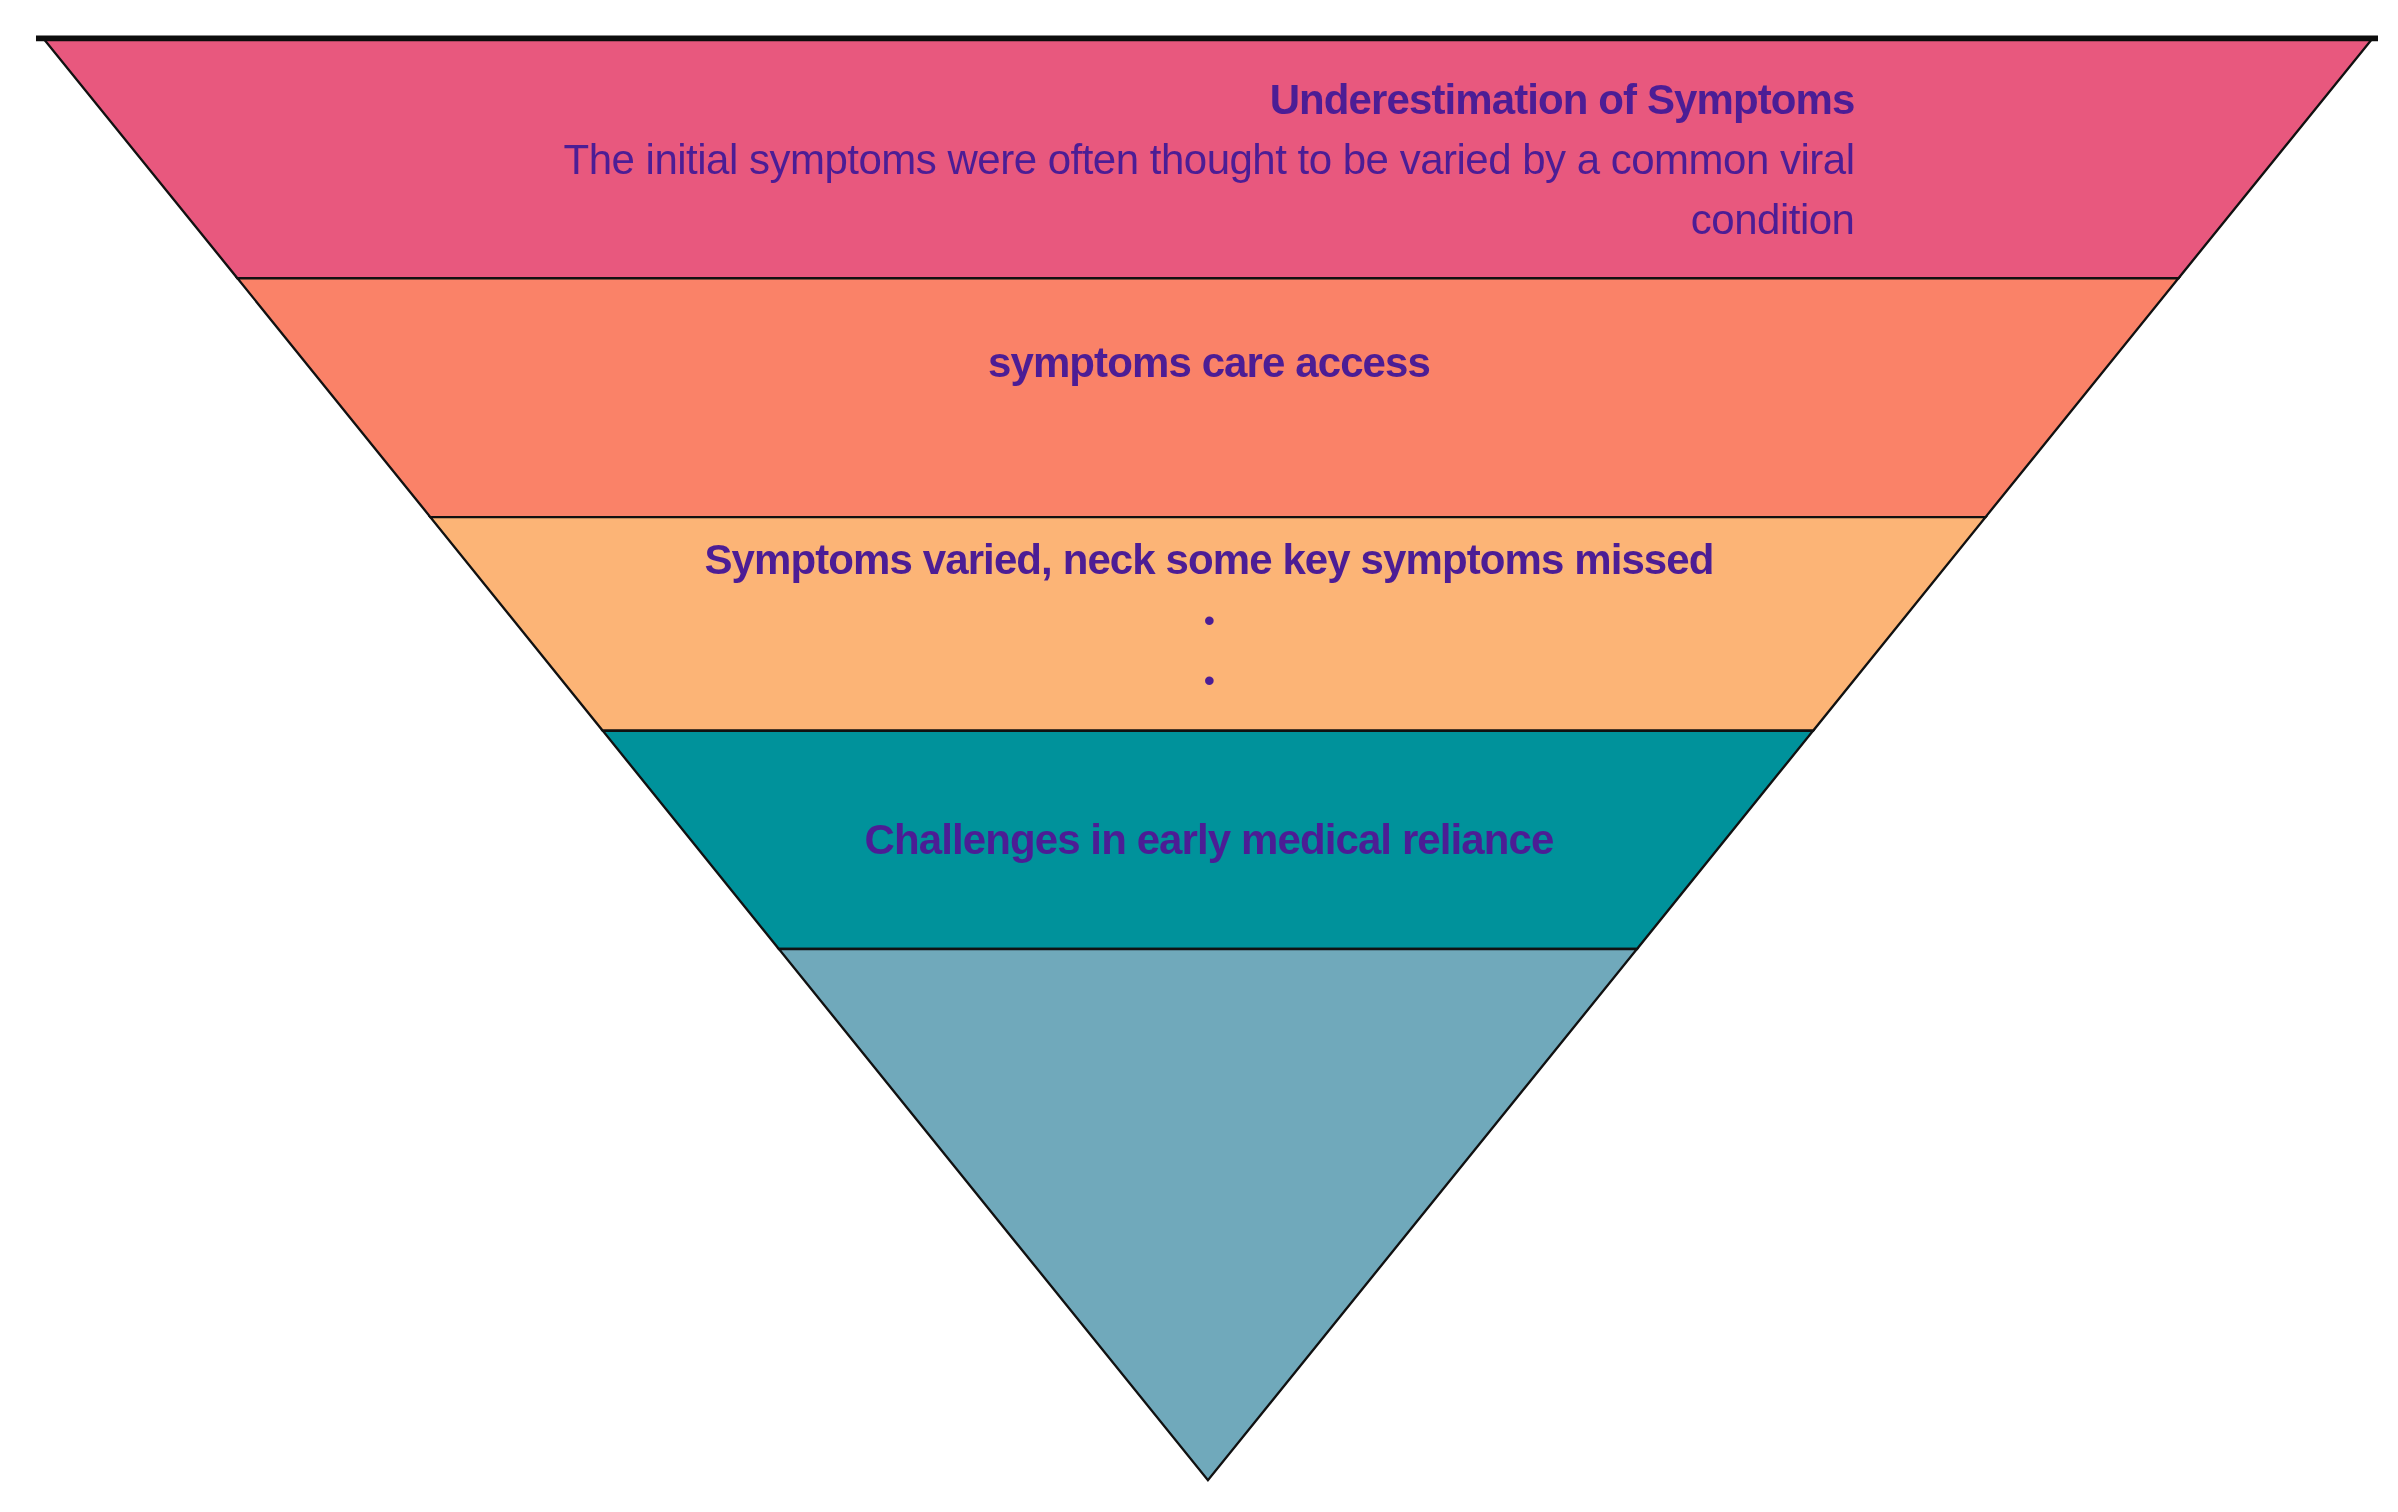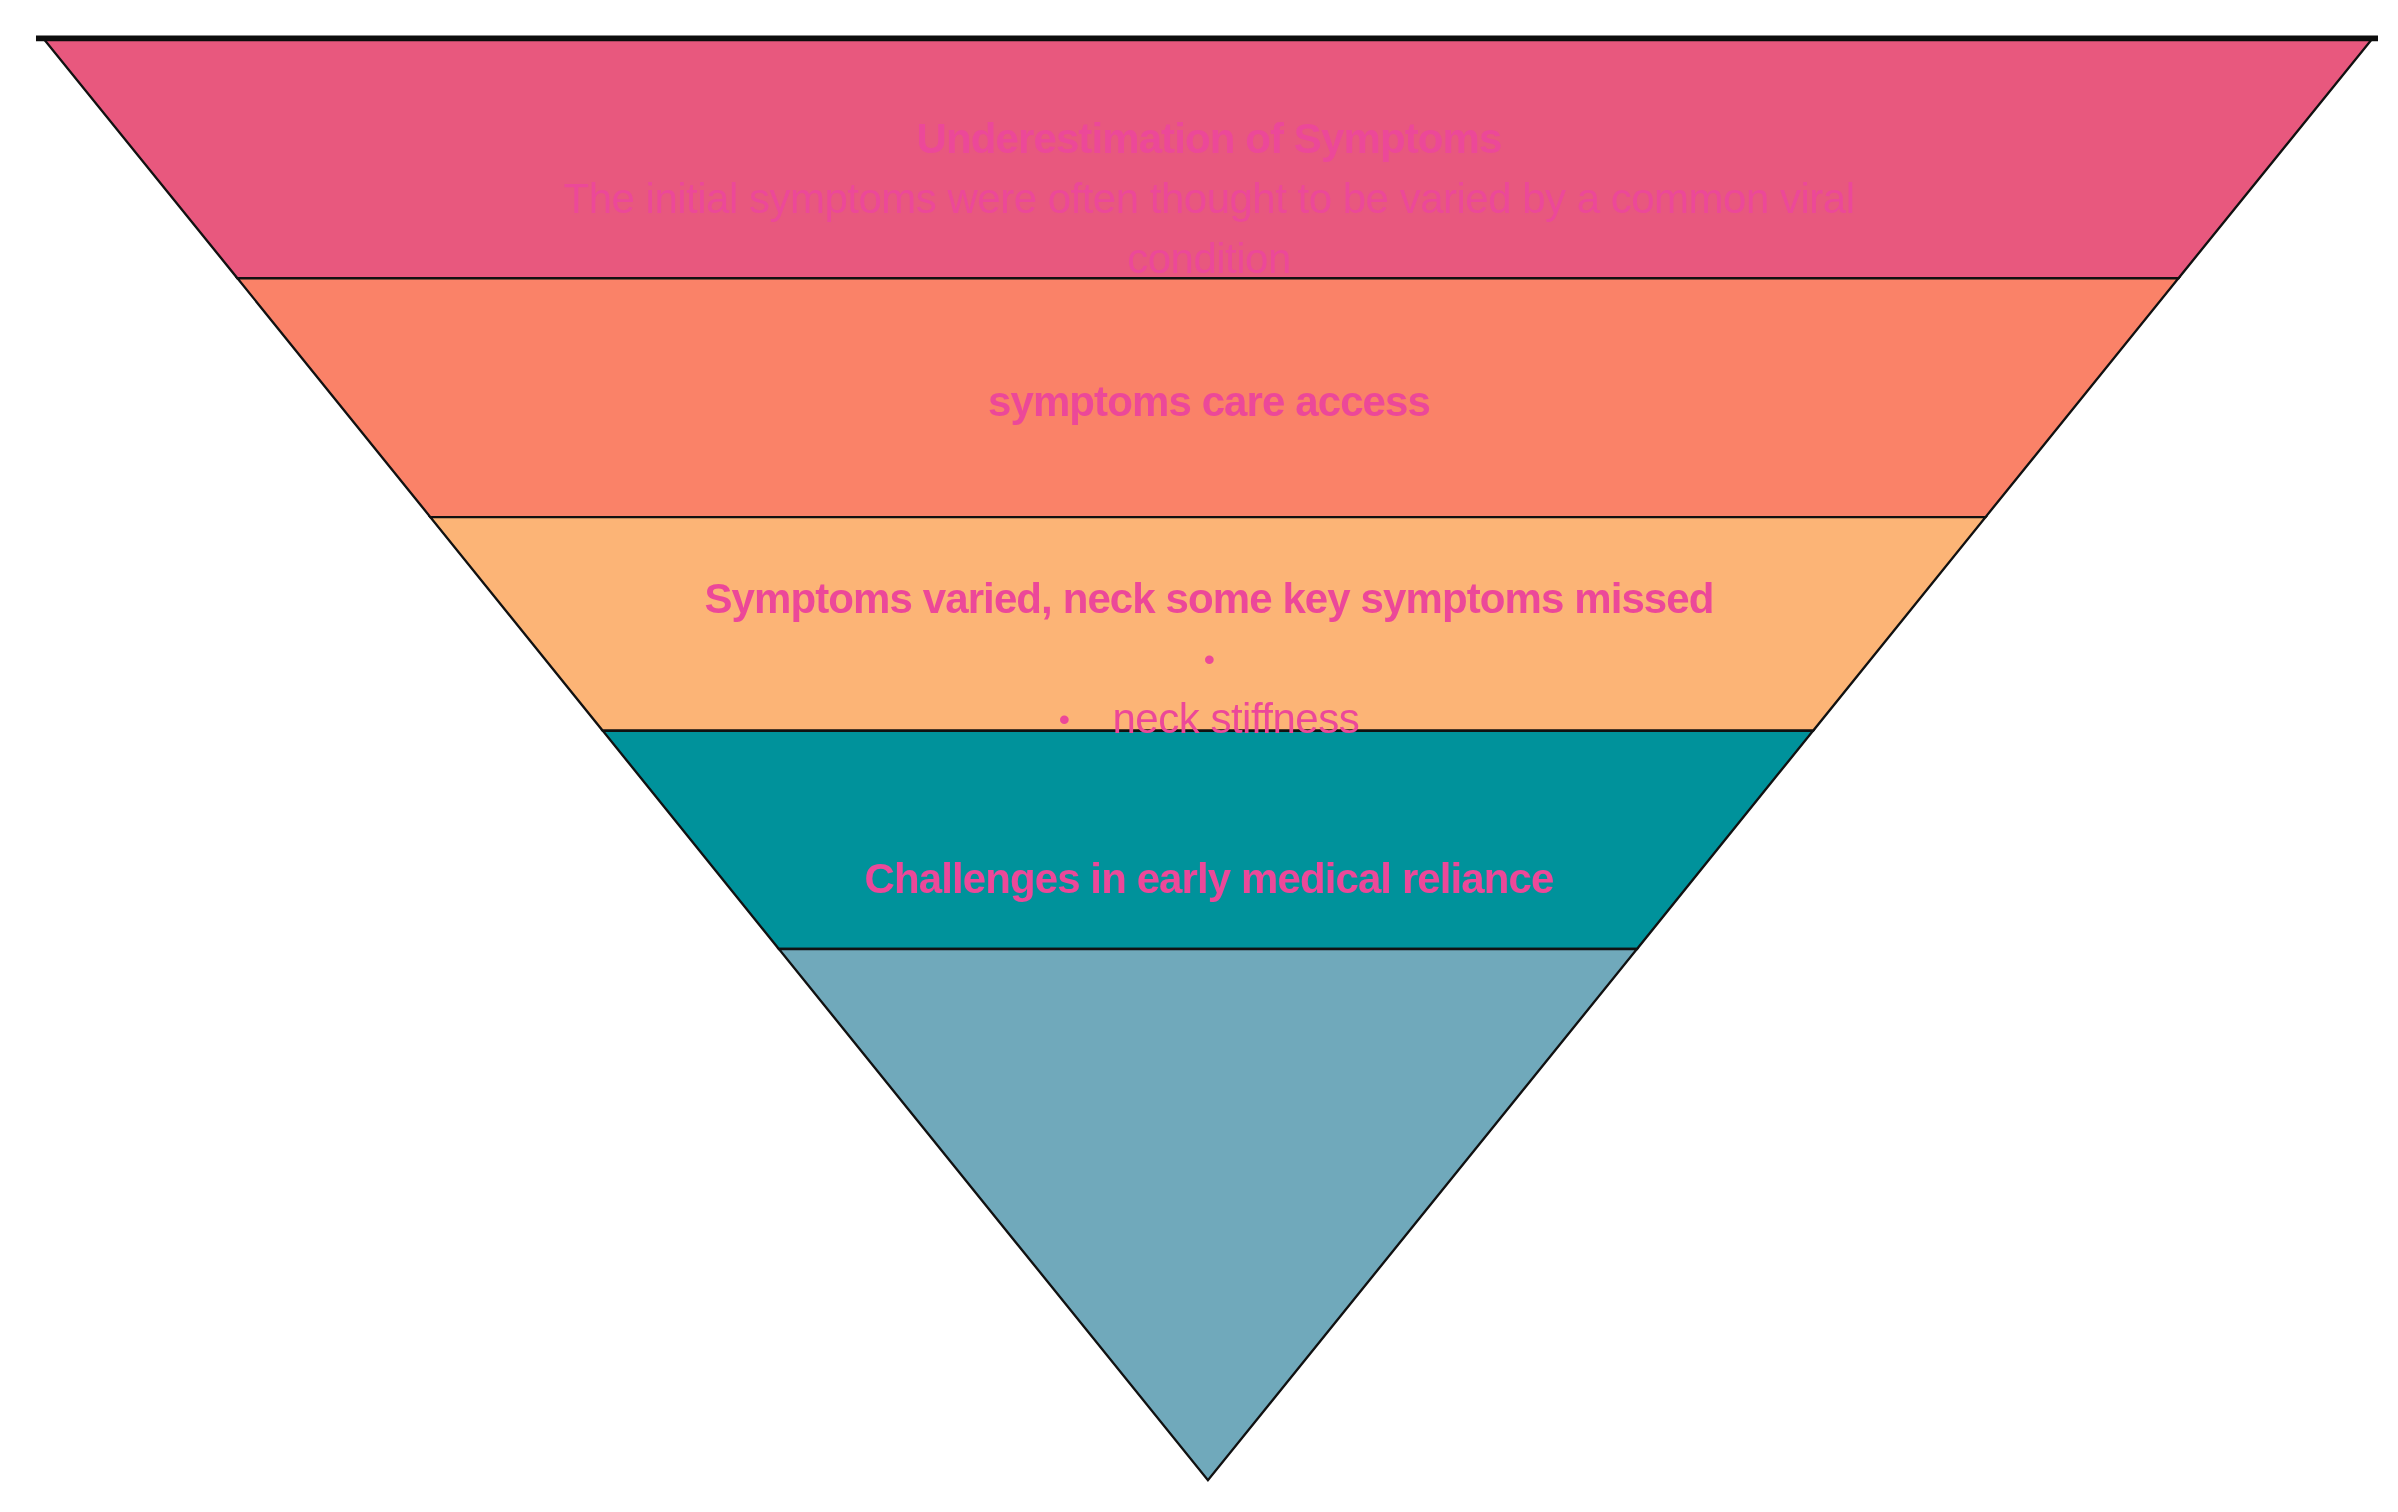--- a/index.html
+++ b/index.html
@@ -26,24 +26,23 @@
     stroke-linejoin: miter;
   }
   .top-edge {
     stroke: #0d0d0d;
     stroke-width: 6;
   }
   .layer-label {
     position: absolute;
     left: 1209px;
     transform: translateX(-50%);
-    text-align: center;
-    color: #ec4899;
+    text-align: right;
+    color: #4c1d95;
     white-space: nowrap;
-    margin-top: 39px;
   }
   .line {
     font-size: 42px;
     line-height: 60px;
     letter-spacing: -0.5px;
     white-space: nowrap;
   }
   .bold {
     font-weight: bold;
     letter-spacing: -0.9px;
@@ -83,21 +82,20 @@
     <div class="line bold">symptoms care access</div>
   </div>
 
   <div class="layer-label" style="top:530px">
     <div class="line bold">Symptoms varied, neck some key symptoms missed</div>
     <div class="line bullet-line">
       <span class="bullet-marker">•</span>
     </div>
     <div class="line bullet-line">
       <span class="bullet-marker">•</span>
-      <span>neck stiffness</span>
     </div>
   </div>
 
   <div class="layer-label" style="top:810px">
     <div class="line bold">Challenges in early medical reliance</div>
   </div>
 
 
 </div>
 

